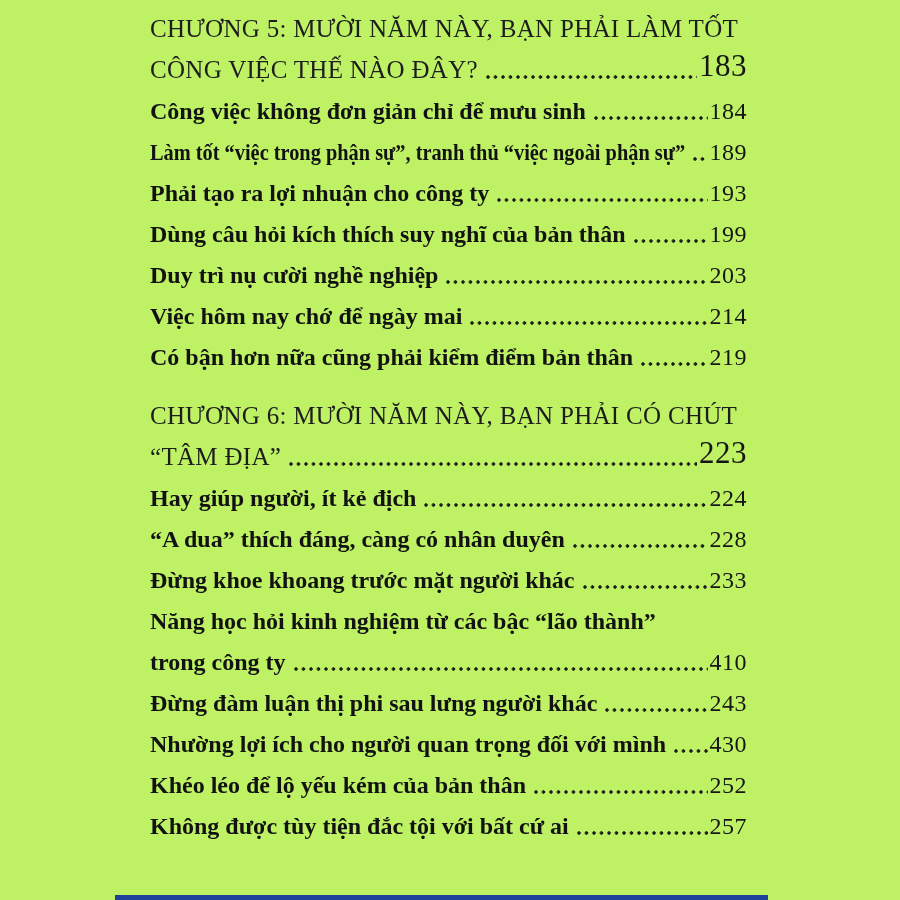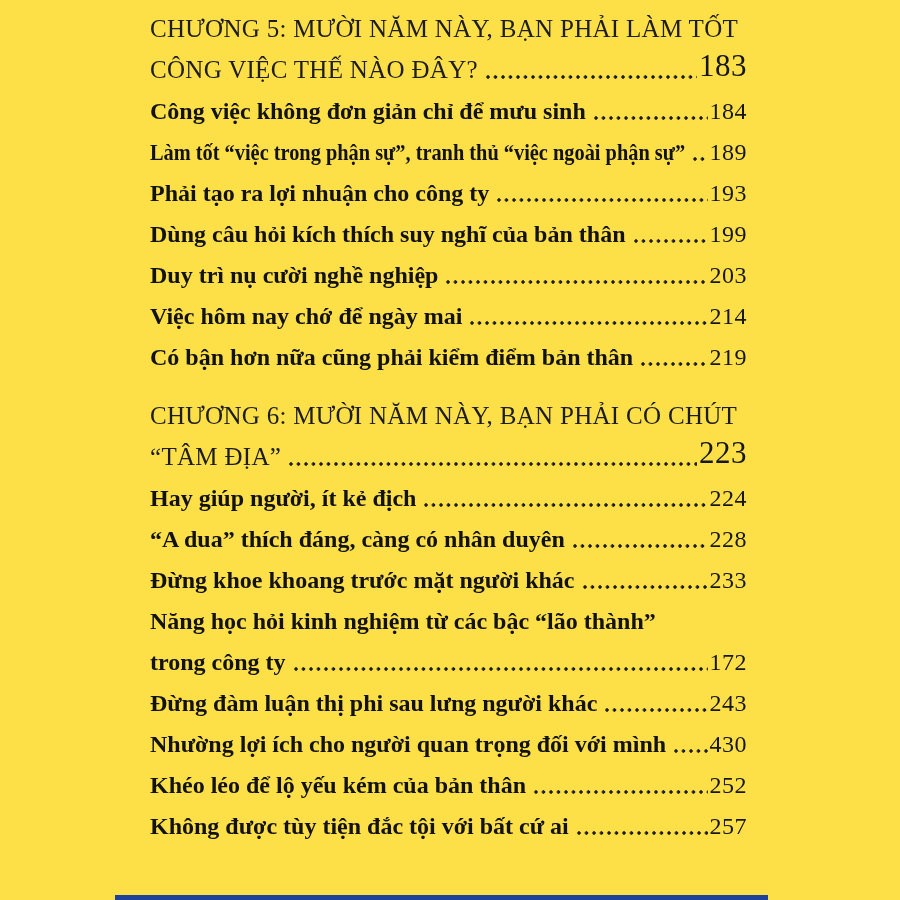--- a/index.html
+++ b/index.html
@@ -7,21 +7,21 @@
     padding: 0;
     background: #ffffff;
     width: 900px;
     height: 900px;
     overflow: hidden;
     font-family: "Liberation Serif", "DejaVu Serif", serif;
   }
   .page {
     position: absolute;
     inset: 0;
-    background: #fde047;
+    background: #bef264;
   }
   .content {
     position: absolute;
     top: 8px;
     left: 150px;
     width: 597px;
   }
   .toc-section { margin: 0; }
   .toc-section + .toc-section { margin-top: 18px; }
 
@@ -155,21 +155,21 @@
           <span class="t"><span class="tin">Đừng khoe khoang trước mặt người khác</span></span>
           <span class="leader"></span>
           <span class="pg">233</span>
         </div>
         <div class="row entry">
           <span class="t"><span class="tin">Năng học hỏi kinh nghiệm từ các bậc “lão thành”</span></span>
         </div>
         <div class="row entry">
           <span class="t"><span class="tin">trong công ty</span></span>
           <span class="leader"></span>
-          <span class="pg">172</span>
+          <span class="pg">410</span>
         </div>
         <div class="row entry">
           <span class="t"><span class="tin">Đừng đàm luận thị phi sau lưng người khác</span></span>
           <span class="leader"></span>
           <span class="pg">243</span>
         </div>
         <div class="row entry">
           <span class="t"><span class="tin">Nhường lợi ích cho người quan trọng đối với mình</span></span>
           <span class="leader"></span>
           <span class="pg">430</span>

